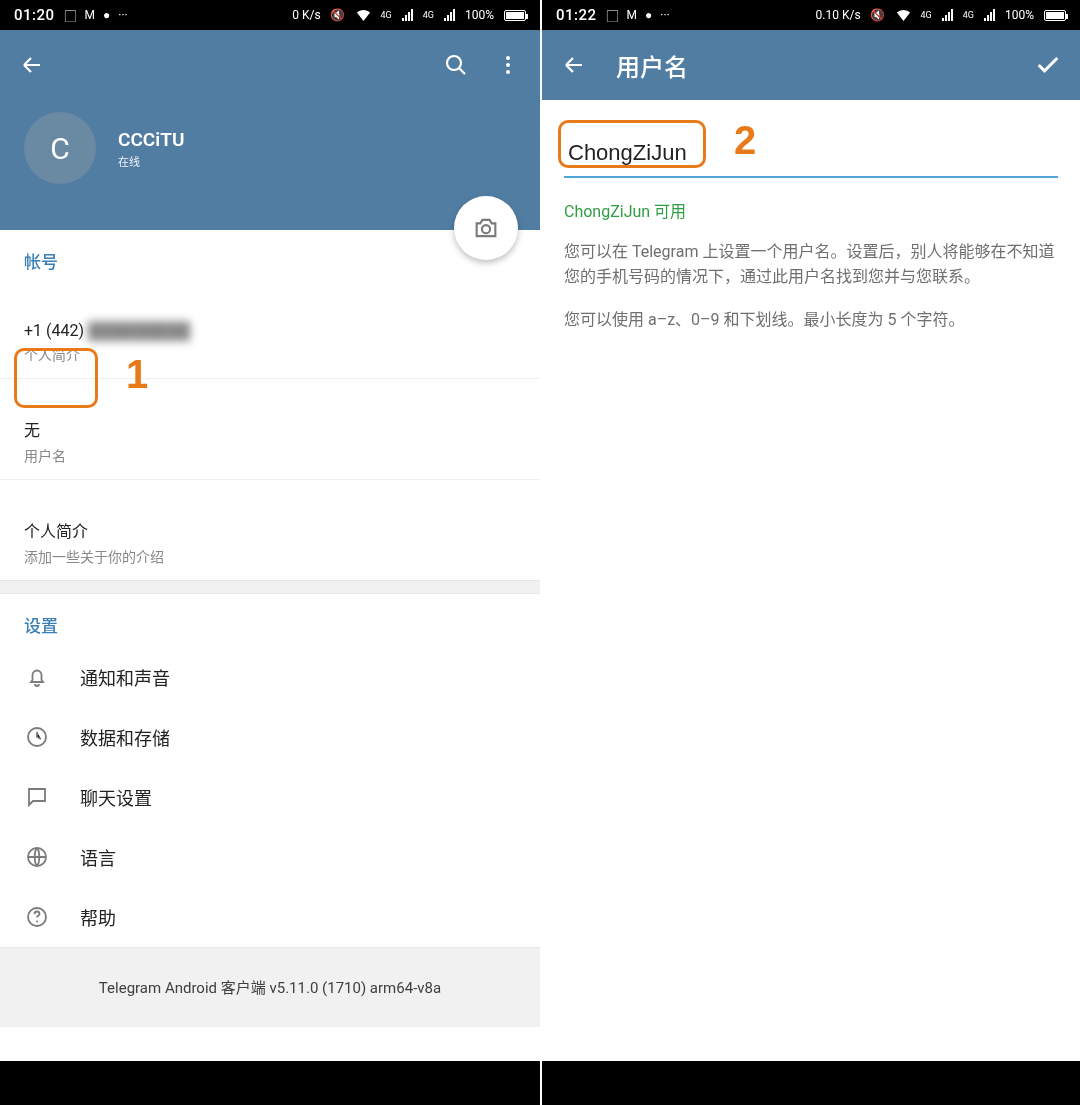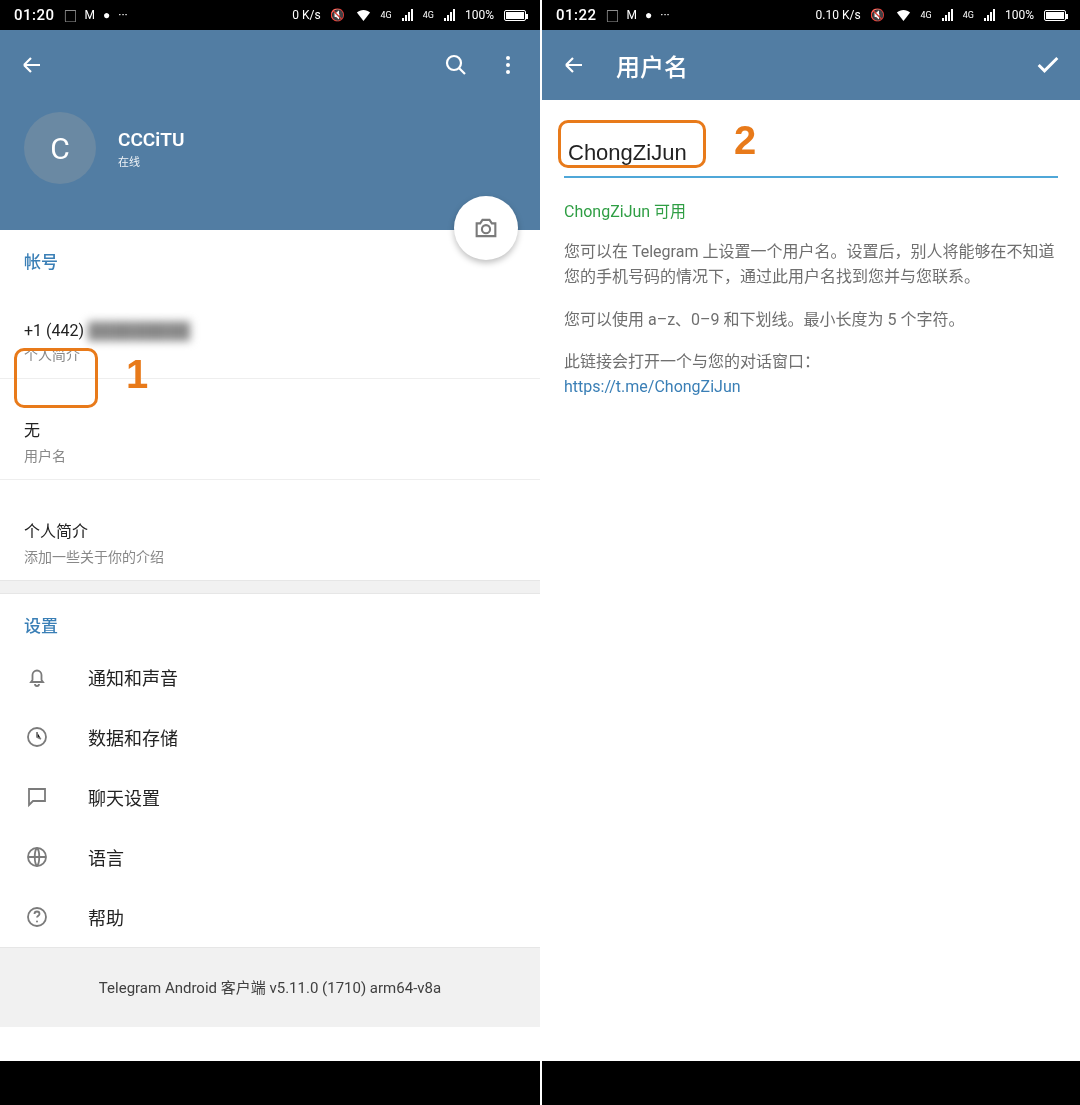--- a/index.html
+++ b/index.html
@@ -35,21 +35,21 @@
 .profile-status { font-size: 11px; opacity: 0.9; margin-top: 2px; }
 .fab { position: absolute; right: 22px; bottom: -30px; width: 64px; height: 64px; border-radius: 50%; background: #fff; box-shadow: 0 3px 6px rgba(0,0,0,.25); display: flex; align-items: center; justify-content: center; }
 
 
 .section-title { color: #3a7fb6; font-size: 17px; font-weight: 500; padding: 18px 24px 10px; }
 .row { padding: 10px 24px 14px; border-bottom: 1px solid #eee; }
 .row .primary { font-size: 16px; color: #222; margin-top: 28px; }
 .row .secondary { font-size: 14px; color: #888; margin-top: 4px; }
 .row.no-border { border-bottom: none; }
 .divider-thick { height: 14px; background: #f1f1f1; border-top:1px solid #e6e6e6; border-bottom:1px solid #e6e6e6;}
-.settings-row { display: flex; align-items: center; padding: 17px 24px; gap: 38px; }
+.settings-row { display: flex; align-items: center; padding: 17px 24px; gap: 30px; }
 .settings-row .label { font-size: 18px; color: #222; }
 .settings-row .ico { width: 26px; height: 26px; display: flex; align-items: center; justify-content: center; color: #7b7b7b; }
 .version { text-align: center; font-size: 15px; color: #404040; padding: 28px 10px 30px; background:#f1f1f1; border-top:1px solid #e6e6e6;}
 .navbar { height: 44px; background: #000; margin-top: auto; }
 .blur { filter: blur(4px); color:#888; display:inline-block;}
 
 
 .hl-box { position: absolute; border: 3px solid #e87a1a; border-radius: 10px; pointer-events: none; }
 .hl-num { position: absolute; color: #e87a1a; font-size: 40px; font-weight: 800; pointer-events: none; font-family: Arial, sans-serif;}
 
@@ -272,24 +272,20 @@
     </span>
   </div>
 
   <div class="card" style="position:relative">
     <div class="username-field">
       <input class="username-input" value="ChongZiJun" style="">
     </div>
     <div class="avail">ChongZiJun 可用</div>
     <div class="para">您可以在 Telegram 上设置一个用户名。设置后，别人将能够在不知道您的手机号码的情况下，通过此用户名找到您并与您联系。</div>
     <div class="para">您可以使用 a–z、0–9 和下划线。最小长度为 5 个字符。</div>
-    <div class="para">
-      <span>此链接会打开一个与您的对话窗口：</span><br>
-      <span class="link">https://t.me/ChongZiJun</span>
-    </div>
 
     <div class="hl-box" style="left:16px; top:12px; width:148px; height:48px;"></div>
     <div class="hl-num" style="left:192px; top:10px;">2</div>
   </div>
 
   <div style="flex:1"></div>
   <div class="navbar"></div>
 </div>
 
 </body></html>

